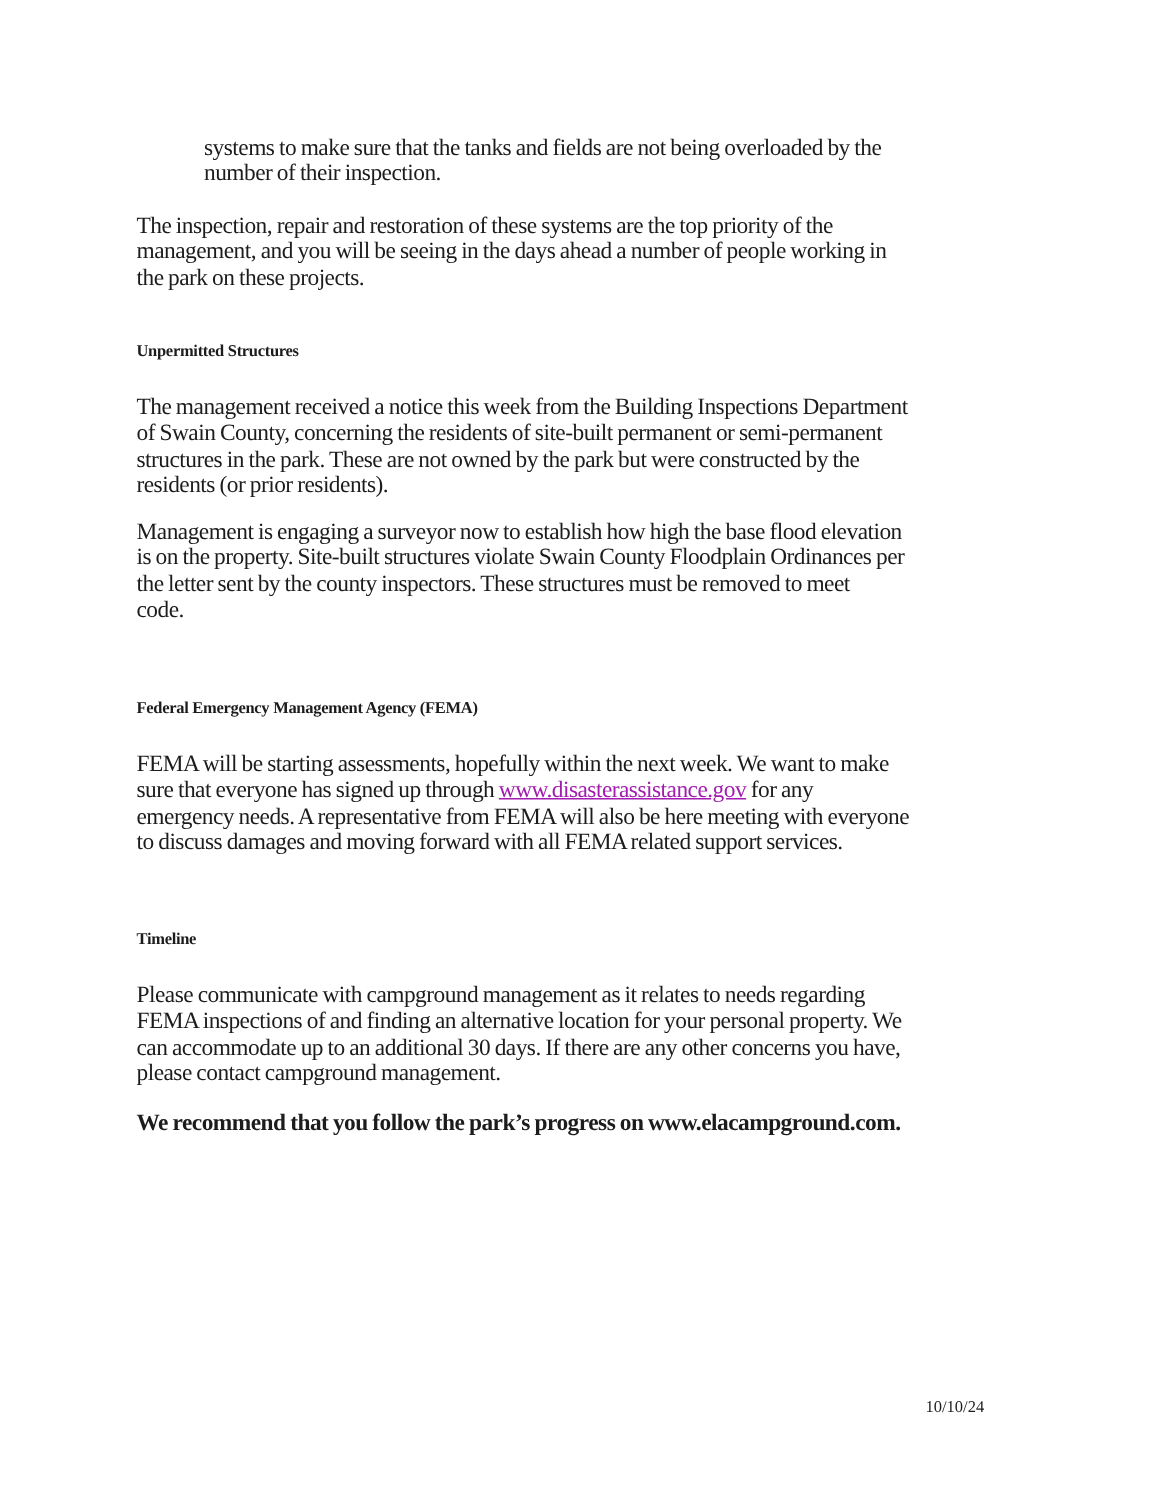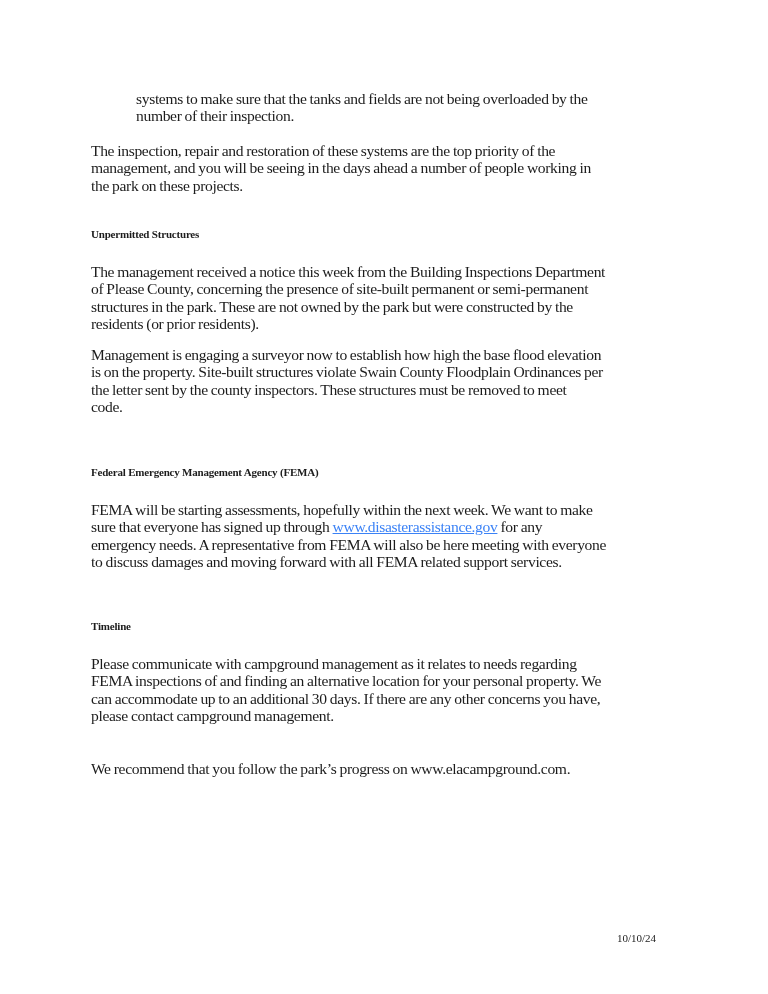--- a/index.html
+++ b/index.html
@@ -15,21 +15,21 @@
     font-family: "Liberation Serif", serif;
     font-size: 15.6px;
   }
   .indent { left: 136px; width: 560px; }
   .body { left: 91px; width: 600px; }
   .heading {
     position: absolute; left: 91px; margin: 0;
     font-family: "Liberation Serif", serif; font-weight: bold;
     font-size: 11px; letter-spacing: -0.2px;
   }
-  .link { color: #3b82f6; text-decoration: underline; }
+  .link { color: #a21caf; text-decoration: underline; }
   .date {
     position: absolute; left: 617px; top: 932px; margin: 0;
     font-family: "Liberation Serif", serif; font-size: 11px;
   }
 </style>
 </head>
 <body>
 
 <div class="page">
 
@@ -41,21 +41,21 @@
   <p class="text body" style="top:142px;">
     <span>The inspection, repair and restoration of these systems are the top priority of the</span><br>
     <span>management, and you will be seeing in the days ahead a number of people working in</span><br>
     <span>the park on these projects.</span>
   </p>
 
   <h2 class="heading" style="top:228px;">Unpermitted Structures</h2>
 
   <p class="text body" style="top:263px;">
     <span>The management received a notice this week from the Building Inspections Department</span><br>
-    <span>of Please County, concerning the presence of site-built permanent or semi-permanent</span><br>
+    <span>of Swain County, concerning the residents of site-built permanent or semi-permanent</span><br>
     <span>structures in the park.  These are not owned by the park but were constructed by the</span><br>
     <span>residents (or prior residents).</span>
   </p>
 
   <p class="text body" style="top:346px;">
     <span>Management is engaging a surveyor now to establish how high the base flood elevation</span><br>
     <span>is on the property. Site-built structures violate Swain County Floodplain Ordinances per</span><br>
     <span>the letter sent by the county inspectors.  These structures must be removed to meet</span><br>
     <span>code.</span>
   </p>
@@ -71,18 +71,18 @@
 
   <h2 class="heading" style="top:620px;">Timeline</h2>
 
   <p class="text body" style="top:655px;">
     <span>Please communicate with campground management as it relates to needs regarding</span><br>
     <span>FEMA inspections of and finding an alternative location for your personal property.  We</span><br>
     <span>can accommodate up to an additional 30 days. If there are any other concerns you have,</span><br>
     <span>please contact campground management.</span>
   </p>
 
-  <p class="text body" style="top:760px;">
+  <p class="text body" style="top:740px;font-weight:bold;">
     <span>We recommend that you follow the park’s progress on www.elacampground.com.</span>
   </p>
 
   <p class="date">10/10/24</p>
 </div>
 
 </body></html>

